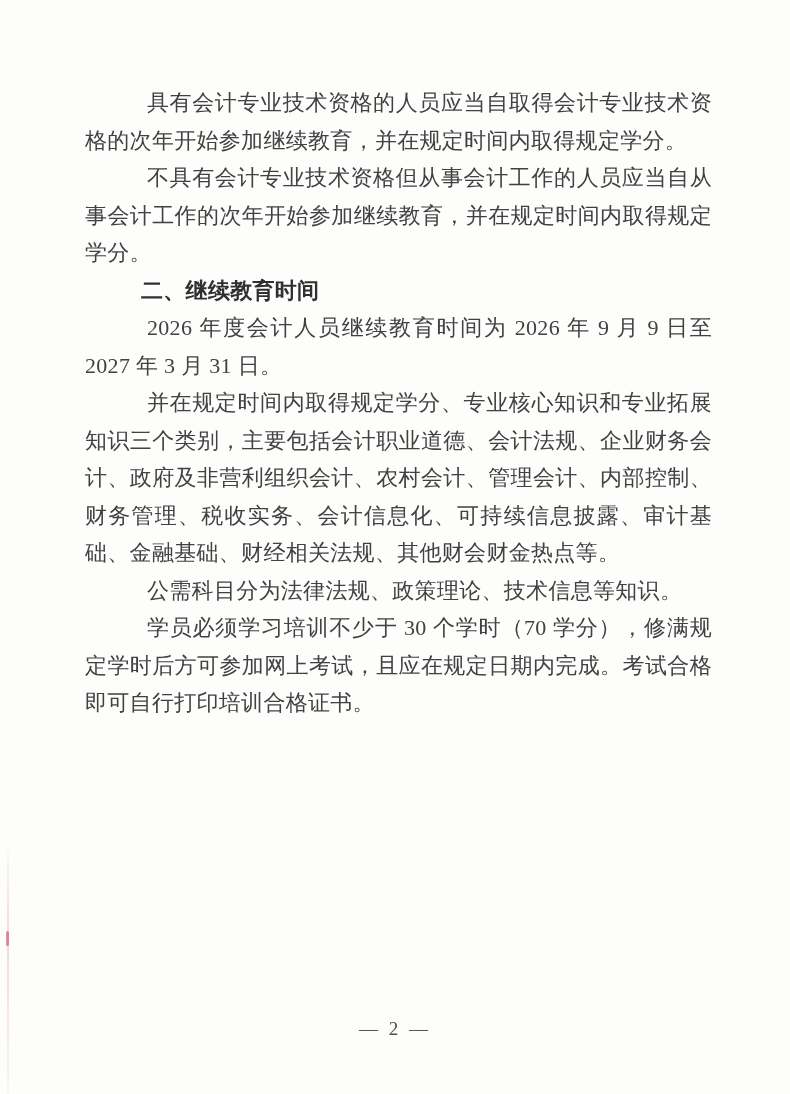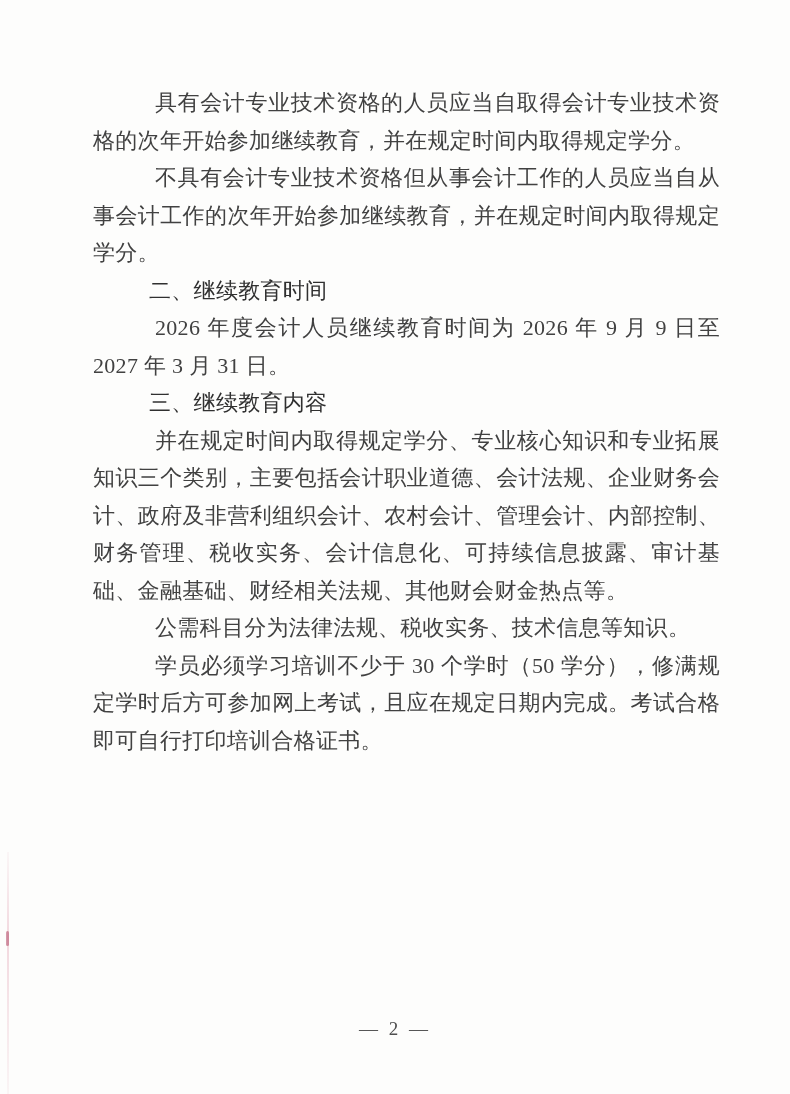--- a/index.html
+++ b/index.html
@@ -10,38 +10,38 @@
   .page {
     position: relative;
     width: 790px;
     height: 1094px;
     background: #fdfdfc;
     overflow: hidden;
     font-family: "Liberation Serif", "DejaVu Serif", serif;
   }
   .content {
     position: absolute;
-    left: 93px;
+    left: 85px;
     top: 84px;
     width: 627px;
     font-size: 22px;
     line-height: 37.5px;
     color: #414141;
     text-align: justify;
     letter-spacing: 0.3px;
   }
   .para {
     margin: 0;
     text-indent: 62px;
   }
   .heading {
     margin: 0;
     text-indent: 56px;
     font-family: "Liberation Sans", "DejaVu Sans", sans-serif;
-    font-weight: 400;
+    font-weight: 700;
     color: #303030;
     text-align: left;
   }
   .page-number {
     position: absolute;
     top: 1018px;
     left: 0;
     width: 100%;
     text-align: center;
     font-size: 19px;
@@ -75,21 +75,20 @@
 </style>
 </head>
 <body>
 
 <div class="page">
   <div class="content">
       <p class="para">具有会计专业技术资格的人员应当自取得会计专业技术资格的次年开始参加继续教育，并在规定时间内取得规定学分。</p>
       <p class="para">不具有会计专业技术资格但从事会计工作的人员应当自从事会计工作的次年开始参加继续教育，并在规定时间内取得规定学分。</p>
       <p class="heading">二、继续教育时间</p>
       <p class="para">2026 年度会计人员继续教育时间为 2026 年 9 月 9 日至 2027 年 3 月 31 日。</p>
-      <p class="heading">三、继续教育内容</p>
       <p class="para">并在规定时间内取得规定学分、专业核心知识和专业拓展知识三个类别，主要包括会计职业道德、会计法规、企业财务会计、政府及非营利组织会计、农村会计、管理会计、内部控制、财务管理、税收实务、会计信息化、可持续信息披露、审计基础、金融基础、财经相关法规、其他财会财金热点等。</p>
-      <p class="para">公需科目分为法律法规、税收实务、技术信息等知识。</p>
-      <p class="para">学员必须学习培训不少于 30 个学时（50 学分），修满规定学时后方可参加网上考试，且应在规定日期内完成。考试合格即可自行打印培训合格证书。</p>
+      <p class="para">公需科目分为法律法规、政策理论、技术信息等知识。</p>
+      <p class="para">学员必须学习培训不少于 30 个学时（70 学分），修满规定学时后方可参加网上考试，且应在规定日期内完成。考试合格即可自行打印培训合格证书。</p>
     </div>
   <div class="scan-line"></div>
   <div class="scan-dash"></div>
   <div class="page-number">— 2 —</div>
 </div>
 
 </body></html>

